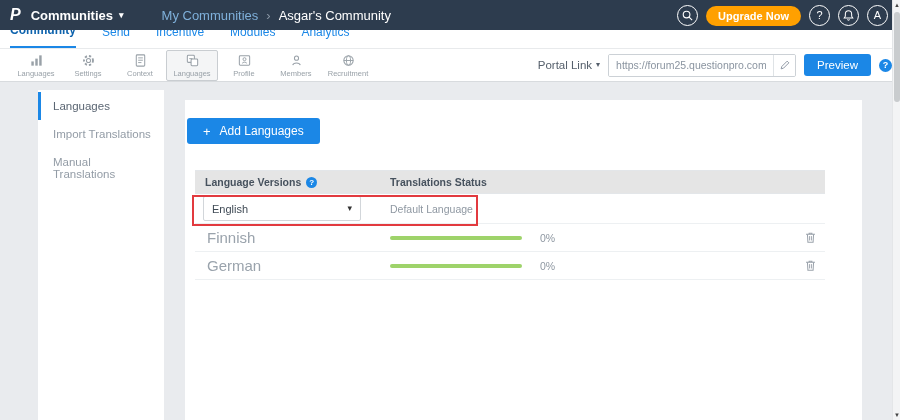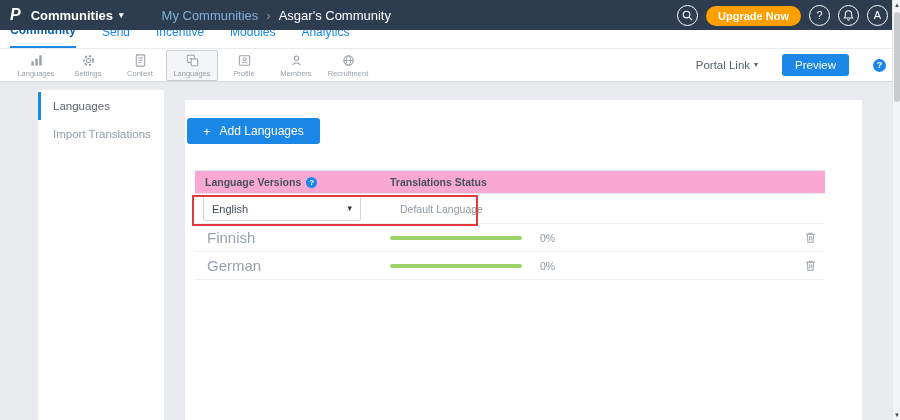--- a/index.html
+++ b/index.html
@@ -23,46 +23,46 @@
   .nav { position: absolute; left: 0; top: 30px; width: 900px; height: 19px; background: #fff; display: flex; align-items: flex-end; gap: 26px; padding-left: 10px; border-bottom: 1px solid #e8eaec; z-index: 25; }
   .nav-item { font-size: 12px; color: #1b87e6; padding-bottom: 9px; cursor: pointer; text-decoration: none; }
   .nav-item.active { color: #0e63ad; font-weight: 700; border-bottom: 2px solid #1b87e6; }
 
   
   .toolbar { position: absolute; left: 0; top: 49px; width: 900px; height: 33px; background: #fff; border-bottom: 1px solid #d8dbde; display: flex; align-items: center; padding-left: 10px; z-index: 20; }
   .tool { width: 52px; height: 31px; display: flex; flex-direction: column; align-items: center; justify-content: center; gap: 1px; cursor: pointer; border: 1px solid transparent; border-radius: 2px; }
   .tool.active { border-color: #c9cdd1; background: #f4f5f6; }
   .t-icon { height: 16px; display: flex; align-items: center; }
   .t-label { font-size: 7.5px; color: #99a1a8; white-space: nowrap; }
-  .portal-group { margin-left: auto; display: flex; align-items: center; gap: 24px; margin-right: 14px; }
+  .portal-group { margin-left: auto; display: flex; align-items: center; gap: 8px; margin-right: 8px; }
   .portal-label { font-size: 11.5px; color: #56606c; display: flex; align-items: center; gap: 4px; cursor: pointer; }
   .portal-label .caret { color: #56606c; font-size: 8px; }
   .url-box { width: 188px; height: 23px; border: 1px solid #ccd1d6; border-radius: 2px; background: #fff; display: flex; overflow: hidden; }
   .url-box input { flex: 1; border: none; outline: none; font-size: 10.5px; color: #8a94a0; padding: 0 7px; font-family: "Liberation Sans", sans-serif; }
   .pencil-btn { width: 22px; border-left: 1px solid #dfe3e6; background: #fff; display: flex; align-items: center; justify-content: center; cursor: pointer; }
   .preview-btn { background: #1b87e6; color: #fff; font-size: 11.5px; border: none; border-radius: 3px; padding: 5px 13px; cursor: pointer; }
   .mini-help { width: 13px; height: 13px; border-radius: 50%; background: #1b87e6; color: #fff; font-size: 9px; font-weight: 700; display: flex; align-items: center; justify-content: center; cursor: pointer; }
 
   
   .sidebar { position: absolute; left: 38px; top: 90px; width: 126px; bottom: 0; background: #fff; padding-top: 2px; }
   .side-item { padding: 8px 12px; font-size: 11.5px; color: #939ca6; border-left: 3px solid transparent; cursor: pointer; }
   .side-item.active { color: #5b6673; border-left-color: #1b87e6; }
 
   .main-card { position: absolute; left: 185px; top: 100px; width: 677px; bottom: 0; background: #fff; }
   .add-btn { position: absolute; left: 2px; top: 18px; background: #1b87e6; color: #fff; border: none; border-radius: 3px; font-size: 12px; padding: 6px 16px; display: flex; align-items: center; gap: 9px; cursor: pointer; }
   .add-btn .plus { font-size: 13px; line-height: 1; }
 
   .lang-table { position: absolute; left: 10px; top: 70px; width: 630px; }
-  .thead { display: flex; align-items: center; height: 24px; background: #f9a8d4; border-top: 1px solid #e3e6e9; border-bottom: 1px solid #e3e6e9; font-size: 10.5px; font-weight: 700; color: #47525e; }
+  .thead { display: flex; align-items: center; height: 24px; background: #e5e5e5; border-top: 1px solid #e3e6e9; border-bottom: 1px solid #e3e6e9; font-size: 10.5px; font-weight: 700; color: #47525e; }
   .col1 { width: 185px; padding-left: 10px; display: flex; align-items: center; gap: 5px; flex: none; }
   .col2 { flex: 1; padding-left: 10px; display: flex; align-items: center; }
   .help-badge { width: 11px; height: 11px; border-radius: 50%; background: #1b87e6; color: #fff; font-size: 8px; font-weight: 700; display: flex; align-items: center; justify-content: center; cursor: pointer; }
 
   .row { display: flex; align-items: center; border-bottom: 1px solid #edf0f2; }
-  .row.default-row { height: 30px; gap: 10px; }
+  .row.default-row { height: 30px; }
   .row.lang-row { height: 28px; }
   .lang-select { margin-left: 8px; width: 158px; height: 25px; border: 1px solid #d2d6da; border-radius: 2px; background: #fff; display: flex; align-items: center; justify-content: space-between; padding: 0 8px; font-size: 11px; color: #3f4a55; cursor: pointer; }
   .lang-select .caret { color: #333; font-size: 9px; }
   .status-text { font-size: 10.5px; color: #8f98a2; }
   .lang-name { width: 185px; padding-left: 12px; font-size: 15px; color: #9aa3ac; flex: none; }
   .progress-zone { flex: 1; display: flex; align-items: center; padding-left: 10px; }
   .track { width: 132px; height: 4px; border-radius: 2px; background: #9ed36a; }
   .pct { font-size: 10.5px; color: #8f98a2; margin-left: 18px; }
   .trash { margin-left: auto; margin-right: 8px; cursor: pointer; display: flex; align-items: center; }
 
@@ -187,28 +187,37 @@
       </svg>
     </span>
     <span class="t-label">Recruitment</span>
   </div>
 
   <div class="portal-group">
     <span class="portal-label">
       <span>Portal Link</span>
       <span class="caret">▾</span>
     </span>
+    <span class="url-box">
+      <input type="text" value="https://forum25.questionpro.com" style="">
+      <span class="pencil-btn">
+        <svg width="12" height="12" viewBox="0 0 14 14">
+          <path d="M2.5 11.5l.8-2.8 6.2-6.2 2 2-6.2 6.2-2.8.8z" fill="none" stroke="#8a94a0" stroke-width="1.1"></path>
+        </svg>
+      </span>
+    </span>
     <button class="preview-btn">Preview</button>
     <span class="mini-help">?</span>
   </div>
 </div>
 
 <aside class="sidebar">
   <div class="side-item active">Languages</div>
   <div class="side-item">Import Translations</div>
+  <div class="side-item">Manual Translations</div>
 </aside>
 
 <section class="main-card">
   <button class="add-btn">
     <span class="plus">+</span>
     <span>Add Languages</span>
   </button>
 
   <div class="lang-table" style="position:absolute;">
     <div class="thead">

